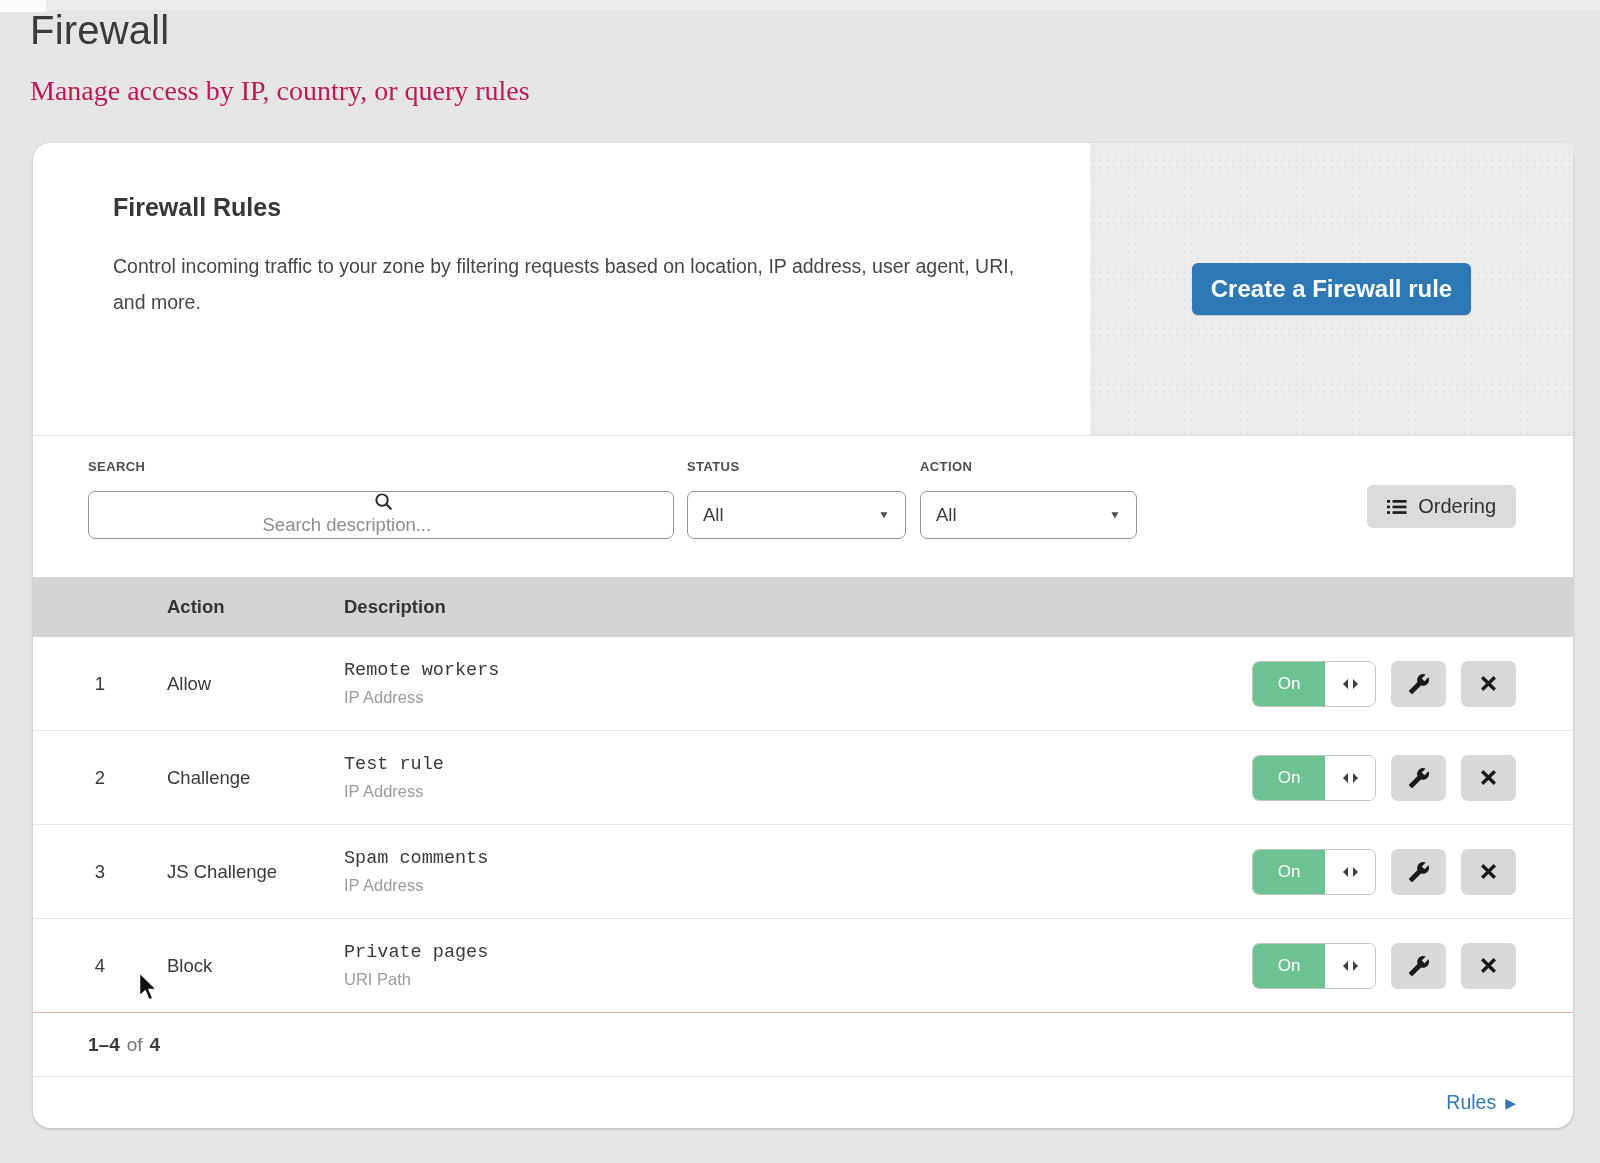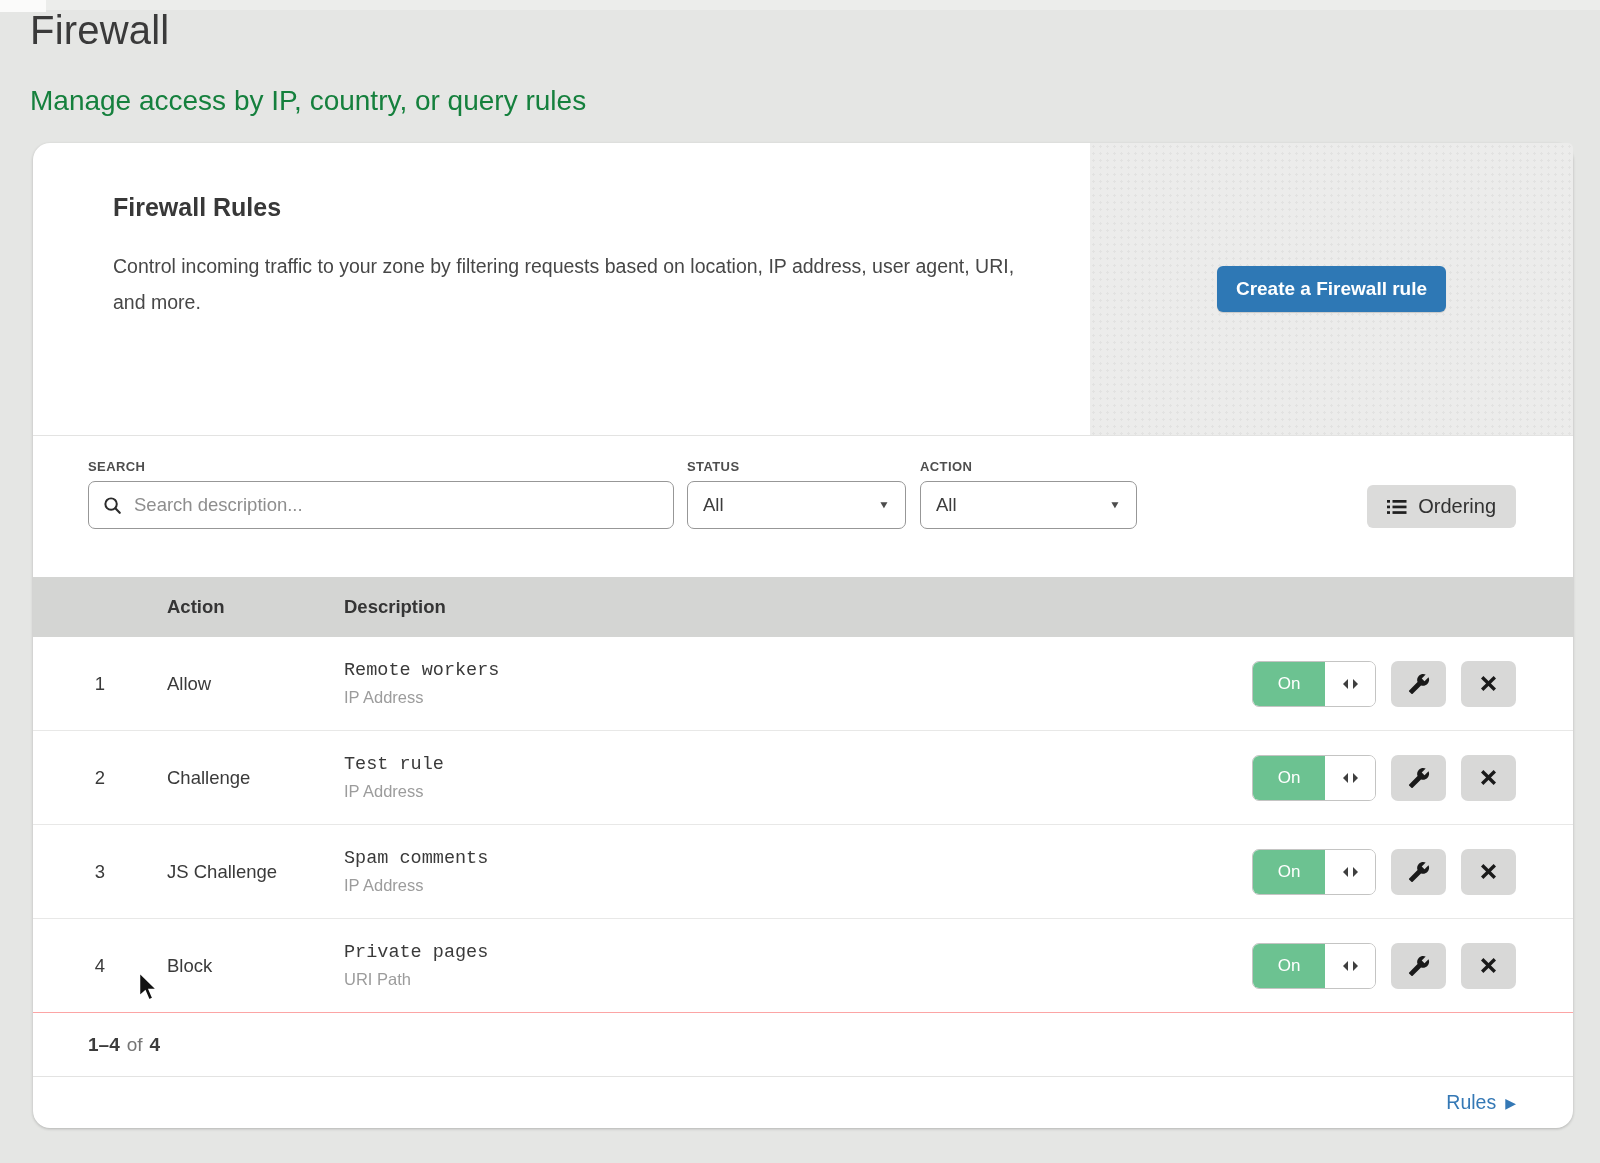--- a/index.html
+++ b/index.html
@@ -9,21 +9,21 @@
     font-family:"Liberation Sans", sans-serif;
     position:relative;
     overflow:hidden;
     -webkit-font-smoothing:antialiased;
   }
   .top-artifact{position:absolute;top:0;left:0;width:46px;height:12px;background:#fbfbfa;}
   .top-strip{position:absolute;top:0;left:0;right:0;height:10px;background:rgba(255,255,255,0.28);}
 
   .page-head{position:absolute;top:8px;left:30px;}
   .page-head h1{margin:0;font-size:40px;font-weight:500;color:#3a3a3a;letter-spacing:0.2px;}
-  .page-subtitle{margin-top:32px;font-size:28px;font-weight:400;color:#15803d;}
+  .page-subtitle{margin-top:22px;font-size:28px;font-weight:400;color:#be185d;font-family:Liberation Serif, serif;}
 
   .card{
     position:absolute;left:33px;top:143px;width:1540px;
     background:#ffffff;border-radius:17px;
     box-shadow:0 1px 3px rgba(0,0,0,0.22);
   }
 
   
   .card-header{height:292px;position:relative;}
   .header-left{padding:50px 0 0 80px;width:930px;}
@@ -34,37 +34,37 @@
     position:absolute;left:1057px;right:0;top:0;bottom:0;
     background-color:#ececeb;
     background-image:radial-gradient(rgba(0,0,0,0.045) 1.1px, transparent 1.1px);
     background-size:7px 7px;
     border-radius:0 5px 0 0;
     display:flex;align-items:center;justify-content:center;
   }
   .btn-primary{
     background:#2e78b5;color:#ffffff;border:none;border-radius:6px;
     font-family:"Liberation Sans",sans-serif;
-    font-size:19px;font-weight:600;padding:12px 19px;cursor:pointer;
+    font-size:24px;font-weight:600;padding:12px 19px;cursor:pointer;
     box-shadow:0 1px 1px rgba(0,0,0,0.15);
   }
 
   
   .filters{
     border-top:1px solid #e3e3e2;
     height:142px;box-sizing:border-box;
     display:flex;padding:23px 57px 0 55px;
   }
-  .filter-label{display:block;font-size:13px;font-weight:700;color:#4e4e4e;letter-spacing:0.4px;margin-bottom:7px;}
+  .filter-label{display:block;font-size:13px;font-weight:700;color:#4e4e4e;letter-spacing:0.4px;margin-bottom:17px;}
   .search-group{width:586px;margin-right:13px;}
   .status-group{width:219px;margin-right:14px;}
   .action-group{width:217px;}
   .search-box{
     height:48px;box-sizing:border-box;border:1px solid #979797;border-radius:7px;
-    background:#fff;display:flex;align-items:center;padding-left:14px;
+    background:#fff;display:flex;align-items:center;padding-left:14px;flex-direction:column;
   }
   .search-box svg{flex:0 0 auto;margin-right:10px;}
   .search-box input{
     border:none;outline:none;flex:1;font-family:"Liberation Sans",sans-serif;
     font-size:18.5px;color:#444;background:transparent;padding-right:10px;
   }
   .search-box input::placeholder{color:#8e8e8e;}
   .select{
     height:48px;box-sizing:border-box;border:1px solid #979797;border-radius:7px;
     background:#fff;display:flex;align-items:center;justify-content:space-between;

